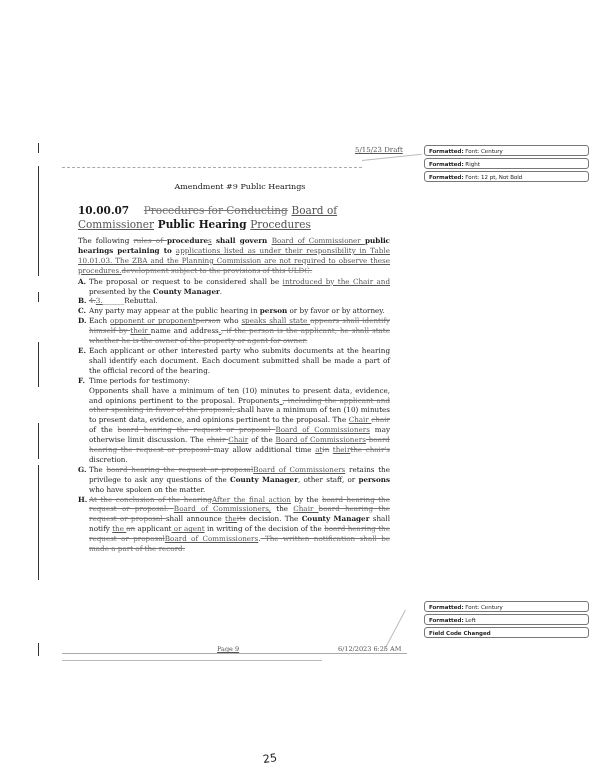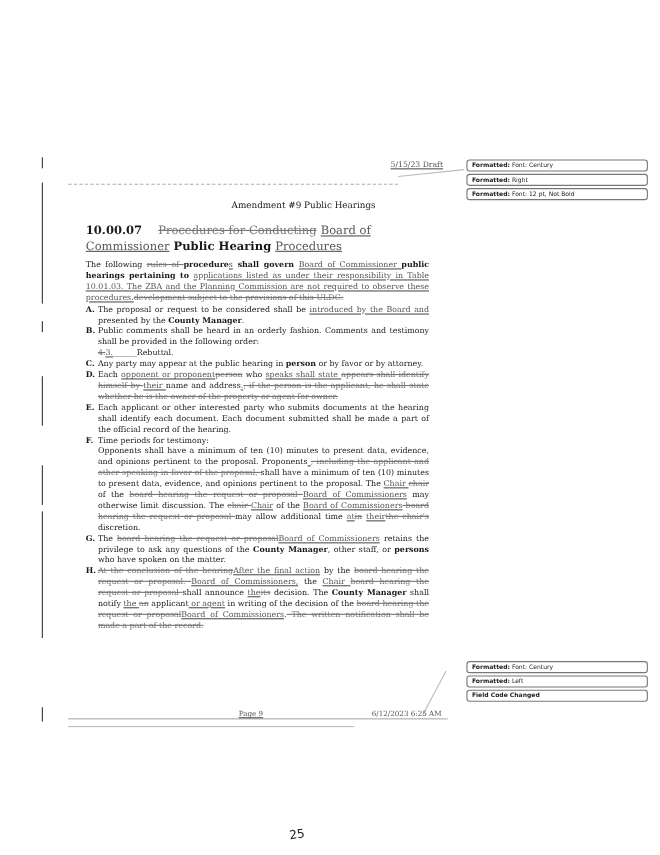--- a/index.html
+++ b/index.html
@@ -10,21 +10,21 @@
   .page { position: absolute; left: 0; top: 0; width: 600px; height: 637px; }
   .changebar { position: absolute; left: 38px; width: 1px; background: #333; }
   .header-draft { position: absolute; left: 355px; top: 146px; font-size: 7px; color: #555; text-decoration: underline; }
   .header-rule { position: absolute; left: 62px; top: 167px; width: 300px; border-top: 1px dashed #aaa; }
   .header-connector { position: absolute; left: 362px; top: 160px; width: 60px; height: 1px; background: #bbb; transform: rotate(-6deg); transform-origin: left; }
 
   .balloon { position: absolute; left: 424px; width: 165px; height: 11px; border: 1px solid #777; border-radius: 3px; background: #fff;
     font-family: "DejaVu Sans", "Liberation Sans", sans-serif; font-size: 5.5px; line-height: 11px; padding-left: 4px; box-sizing: border-box; white-space: nowrap; color: #222; }
   .balloon b { font-weight: bold; }
 
-  .amend-title { position: absolute; left: 0; width: 480px; top: 182px; text-align: center; font-size: 8px; padding-left: 36px; }
+  .amend-title { position: absolute; left: 0; width: 480px; top: 182px; text-align: center; font-size: 8px; }
   .section-heading { position: absolute; left: 78px; top: 203px; width: 310px; font-size: 10.5px; font-weight: bold; line-height: 14px; }
   .section-heading .del { font-weight: normal; }
   .section-heading .ins { font-weight: normal; }
 
   .body { position: absolute; left: 78px; top: 236px; width: 312px; font-size: 7.2px; line-height: 9.9px; text-align: justify; }
   .del { text-decoration: line-through; color: #777; text-align: right; }
   .ins { text-decoration: underline; color: #555; }
   .b { font-weight: bold; }
   .item { position: relative; padding-left: 11px; }
   .item .lbl { position: absolute; left: 0; top: 0; font-weight: bold; }
@@ -63,23 +63,23 @@
     <span>10.00.07</span>&nbsp;&nbsp;&nbsp;
     <span class="del">Procedures for Conducting</span>
     <span class="ins">Board of Commissioner</span>
     <span>Public Hearing</span>
     <span class="ins">Procedures</span>
   </div>
 
   <div class="body">
     <p style="margin:0 0 1px 0"><span>The following </span><span class="del">rules of </span><span class="b">procedure</span><span class="ins">s</span><span class="b"> shall govern </span><span class="ins">Board of Commissioner </span><span class="b">public hearings pertaining to </span><span class="ins">applications listed as under their responsibility in Table 10.01.03.  The ZBA and the Planning Commission are not required to observe these procedures.</span><span class="del">development subject to the provisions of this ULDC:</span></p>
 
-    <div class="item"><span class="lbl">A.</span><span>The proposal or request to be considered shall be </span><span class="ins">introduced by the Board and</span><span> presented by the </span><span class="b">County Manager</span><span>.</span></div>
+    <div class="item"><span class="lbl">A.</span><span>The proposal or request to be considered shall be </span><span class="ins">introduced by the Chair and</span><span> presented by the </span><span class="b">County Manager</span><span>.</span></div>
 
-    <div class="item"><span class="lbl">B.</span><span>Public comments shall be heard in an orderly fashion.  Comments and testimony shall be provided in the following order:</span>
+    <div class="item"><span class="lbl">B.</span>
       <div><span class="del">4.</span><span class="ins">3.</span><span>______Rebuttal.</span></div>
     </div>
 
     <div class="item"><span class="lbl">C.</span><span>Any party may appear at the public hearing in </span><span class="b">person</span><span> or by favor or by attorney.</span></div>
 
     <div class="item"><span class="lbl">D.</span><span>Each </span><span class="ins">opponent or proponent</span><span class="del">person</span><span> who </span><span class="ins">speaks shall state </span><span class="del">appears shall identify himself by </span><span class="ins">their </span><span>name and address</span><span class="ins">.</span><span class="del">, if the person is the applicant, he shall state whether he is the owner of the property or agent for owner.</span></div>
 
     <div class="item"><span class="lbl">E.</span><span>Each applicant or other interested party who submits documents at the hearing shall identify each document.  Each document submitted shall be made a part of the official record of the hearing.</span></div>
 
     <div class="item"><span class="lbl">F.</span><div>Time periods for testimony:</div><span>Opponents shall have a minimum of ten (10) minutes to present data, evidence, and opinions pertinent to the proposal.  Proponents</span><span class="ins"> </span><span class="del">, including the applicant and other speaking in favor of the proposal, </span><span>shall have a minimum of ten (10) minutes to present data, evidence, and opinions pertinent to the proposal.  The </span><span class="ins">Chair </span><span class="del">chair</span><span> of the </span><span class="del">board hearing the request or proposal </span><span class="ins">Board of Commissioners</span><span> may otherwise limit discussion.  The </span><span class="del">chair </span><span class="ins">Chair</span><span> of the </span><span class="ins">Board of Commissioners</span><span class="del"> board hearing the request or proposal </span><span>may allow additional time </span><span class="ins">at</span><span class="del">in</span><span> </span><span class="ins">their</span><span class="del">the chair's</span><span> discretion.</span></div>

